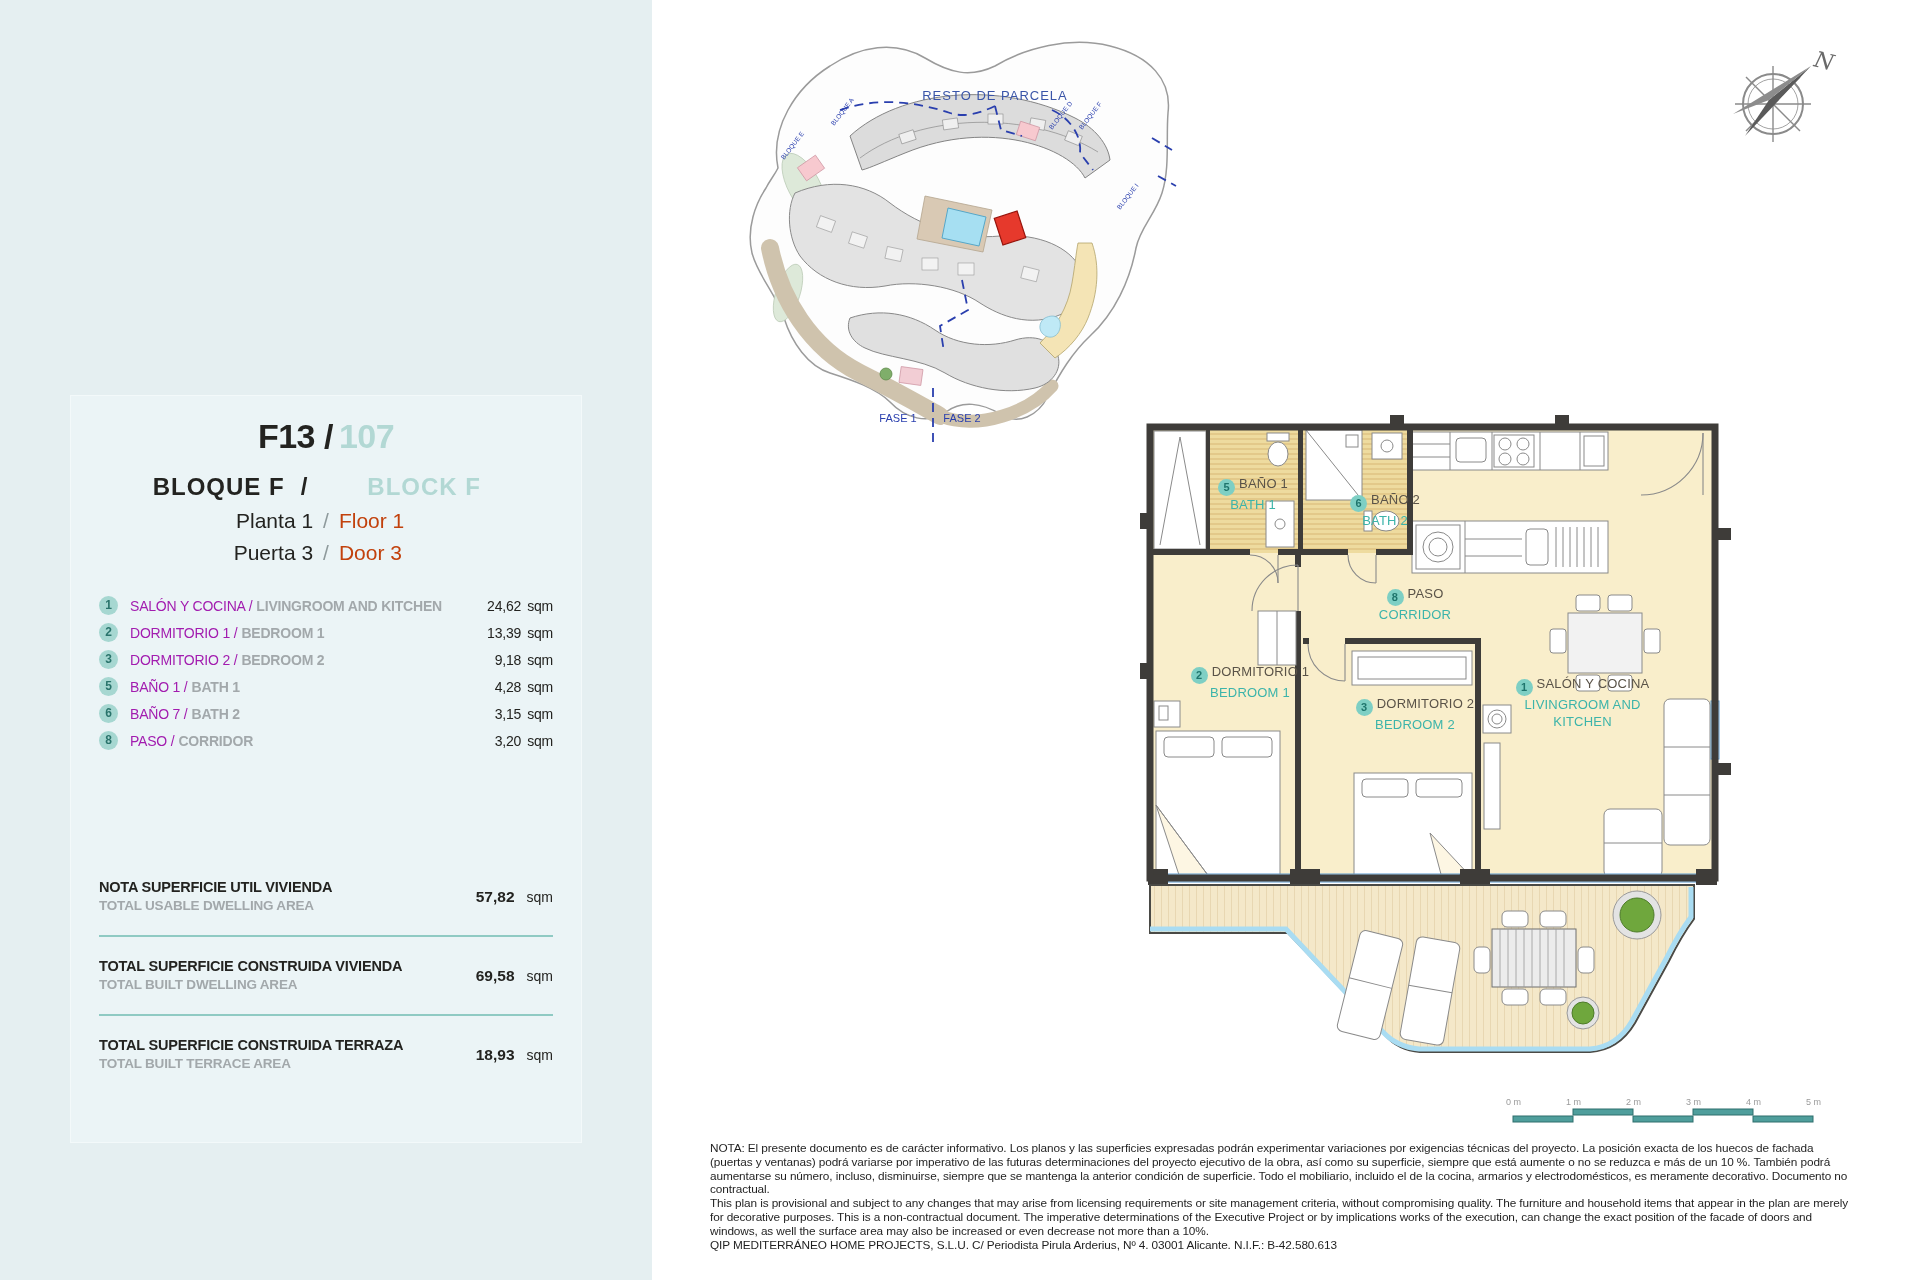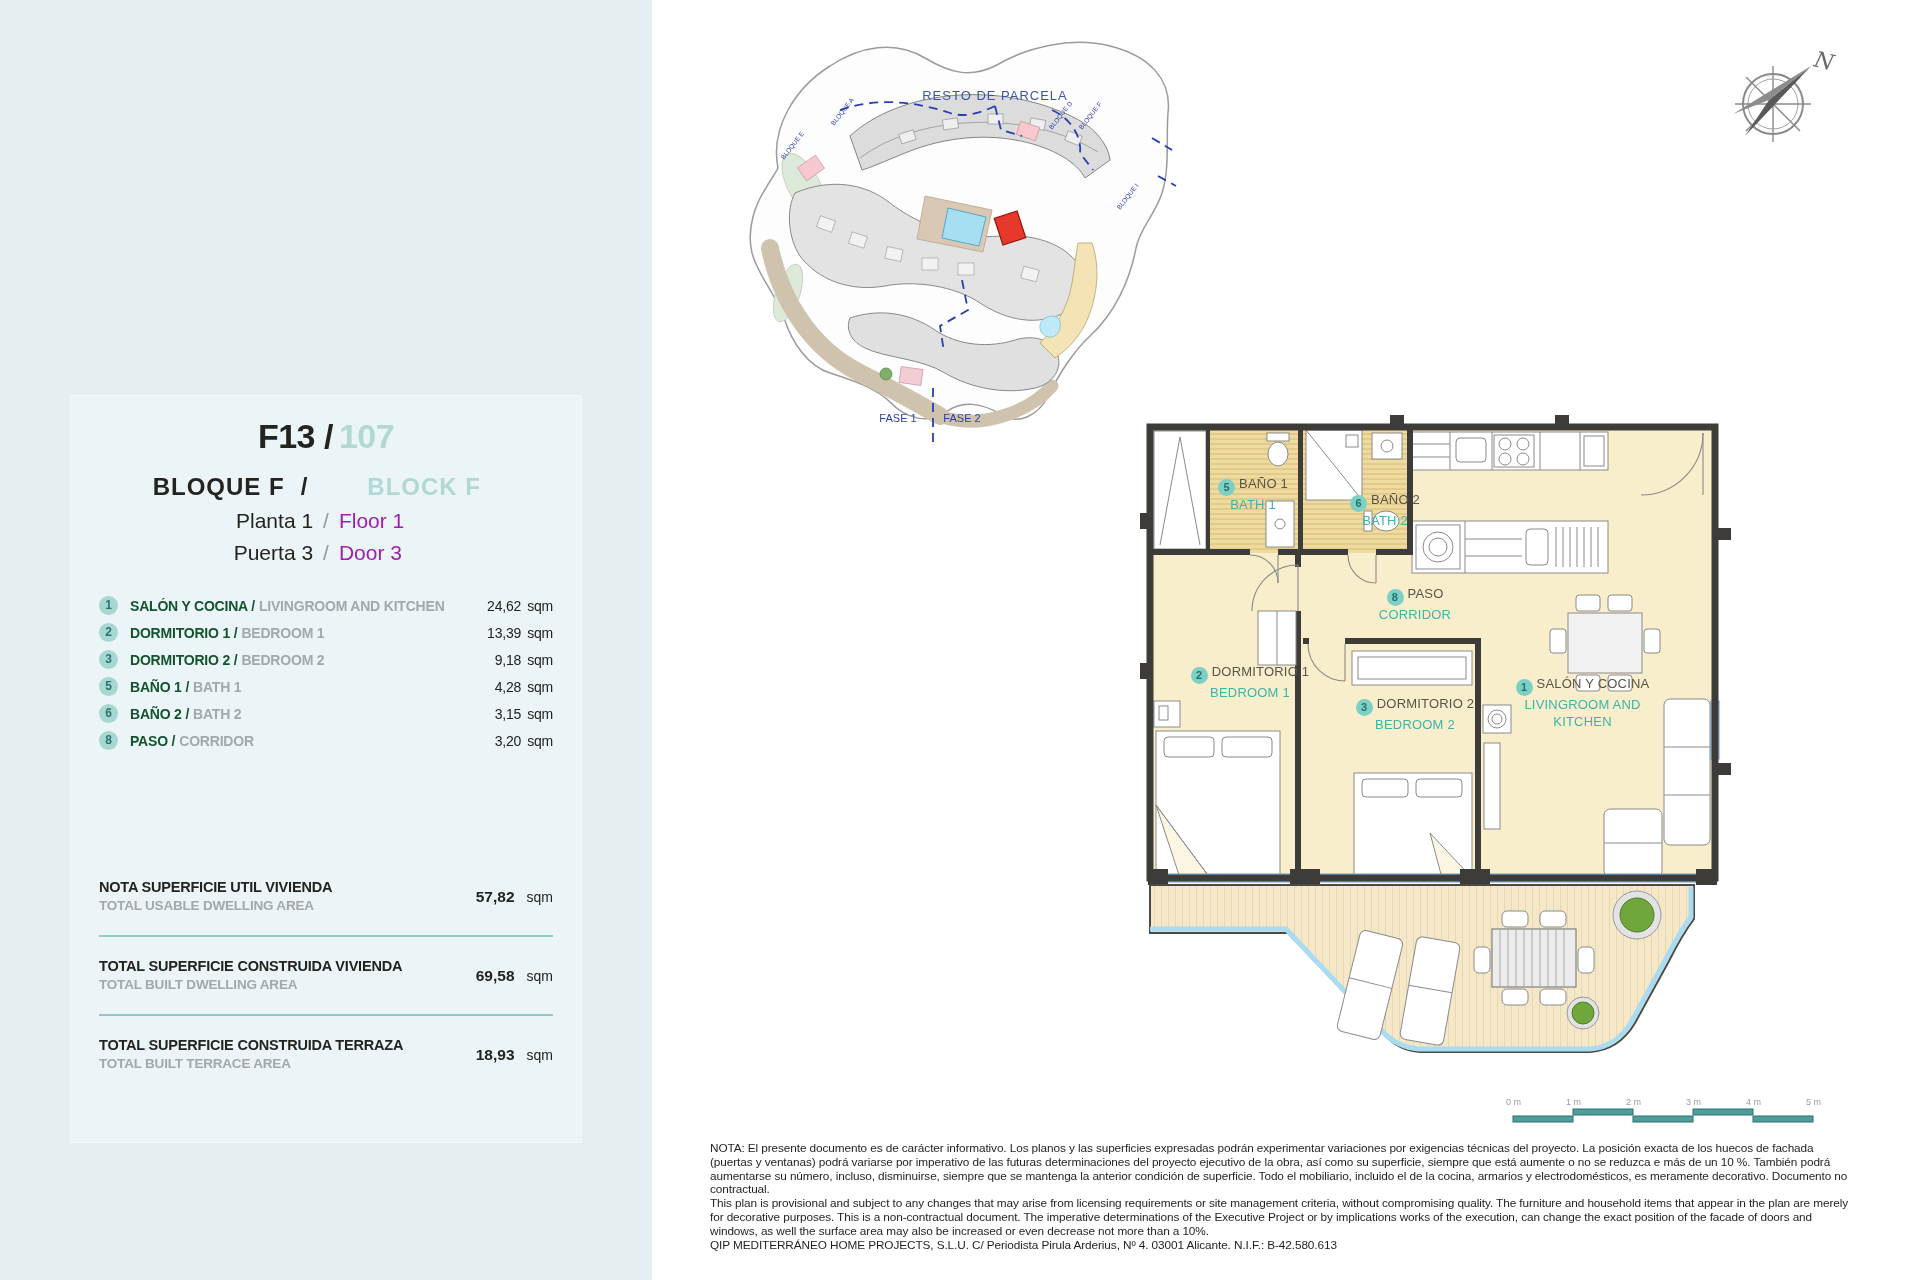--- a/index.html
+++ b/index.html
@@ -13,26 +13,26 @@
   .unit-title .t-teal{color:#b2d8d4;font-weight:bold;margin-left:6px;}
   .hline{display:flex;align-items:baseline;}
   .hline .hl-es{flex:1;text-align:right;}
   .hline .hl-en{flex:1;text-align:left;}
   .block-line{margin-top:16px;font-size:24px;font-weight:bold;color:#232320;line-height:30px;}
   .block-line .hl-sep{padding:0 16px;color:#232320;}
   .block-line .hl-en{color:#b2d8d4;letter-spacing:1px;margin-left:44px;}
   .block-line .hl-es{letter-spacing:1px;}
   .fd-line{margin-top:6px;font-size:21px;color:#232320;line-height:26px;}
   .fd-line .hl-sep{padding:0 10px;color:#8e9a9c;}
-  .fd-line .hl-en{color:#a21caf;}
+  .fd-line .hl-en{color:#c2410c;}
   .room-list{margin-top:26px;}
   .room-row{display:flex;align-items:center;height:27px;font-size:14px;letter-spacing:-.2px;}
   .num-badge{flex:0 0 auto;width:19px;height:19px;border-radius:50%;background:#a6d7d1;color:#2a746c;font-size:12px;font-weight:bold;text-align:center;line-height:19px;margin-right:12px;}
   .room-names{flex:1;white-space:nowrap;overflow:hidden;}
-  .room-names .es{font-weight:bold;color:#14532d;text-align:center;}
+  .room-names .es{font-weight:normal;color:#a21caf;text-align:center;}
   .room-names .en{color:#a2a8ab;font-weight:bold;margin-left:4px;}
   .room-area{flex:0 0 auto;display:flex;align-items:center;}
   .room-area .val{min-width:44px;text-align:right;color:#232320;}
   .room-area .unit{margin-left:6px;color:#232320;}
   .totals{margin-top:118px;}
   .total-block{display:flex;align-items:center;padding:6px 0;}
   .total-names{flex:1;}
   .t-es{font-size:14.5px;font-weight:bold;color:#232320;letter-spacing:-.2px;line-height:19px;}
   .t-en{font-size:13.5px;font-weight:bold;color:#a2a8ab;letter-spacing:-.2px;line-height:18px;}
   .total-val{flex:0 0 auto;display:flex;align-items:baseline;}
@@ -109,21 +109,21 @@
         <div class="room-row">
           <span class="num-badge">5</span>
           <span class="room-names"><span class="es">BAÑO 1 /</span><span class="en">BATH 1</span></span>
           <span class="room-area">
               <span class="val">4,28</span>
               <span class="unit">sqm</span>
             </span>
         </div>
         <div class="room-row">
           <span class="num-badge">6</span>
-          <span class="room-names"><span class="es">BAÑO 2 /</span><span class="en">BATH 2</span></span>
+          <span class="room-names"><span class="es">BAÑO 7 /</span><span class="en">BATH 2</span></span>
           <span class="room-area">
               <span class="val">3,15</span>
               <span class="unit">sqm</span>
             </span>
         </div>
         <div class="room-row">
           <span class="num-badge">8</span>
           <span class="room-names"><span class="es">PASO /</span><span class="en">CORRIDOR</span></span>
           <span class="room-area">
               <span class="val">3,20</span>

